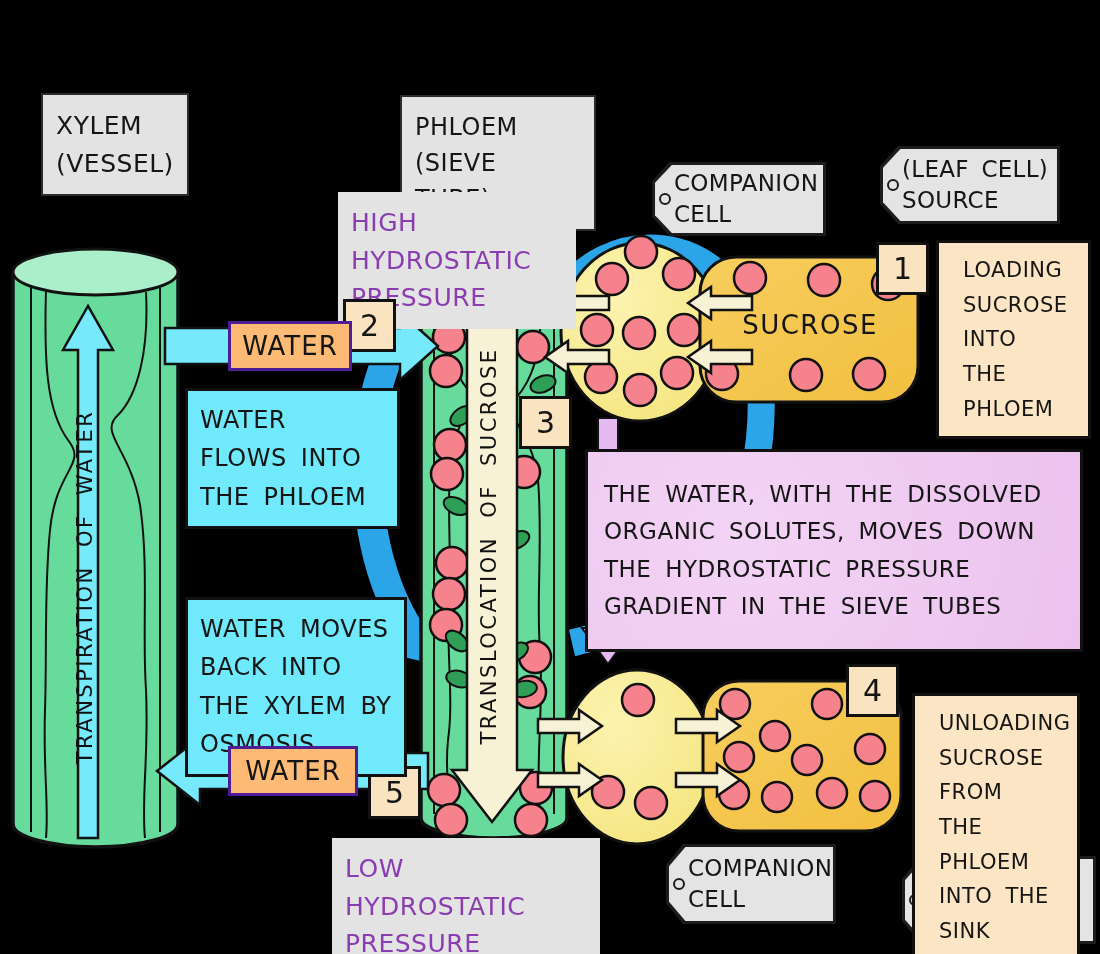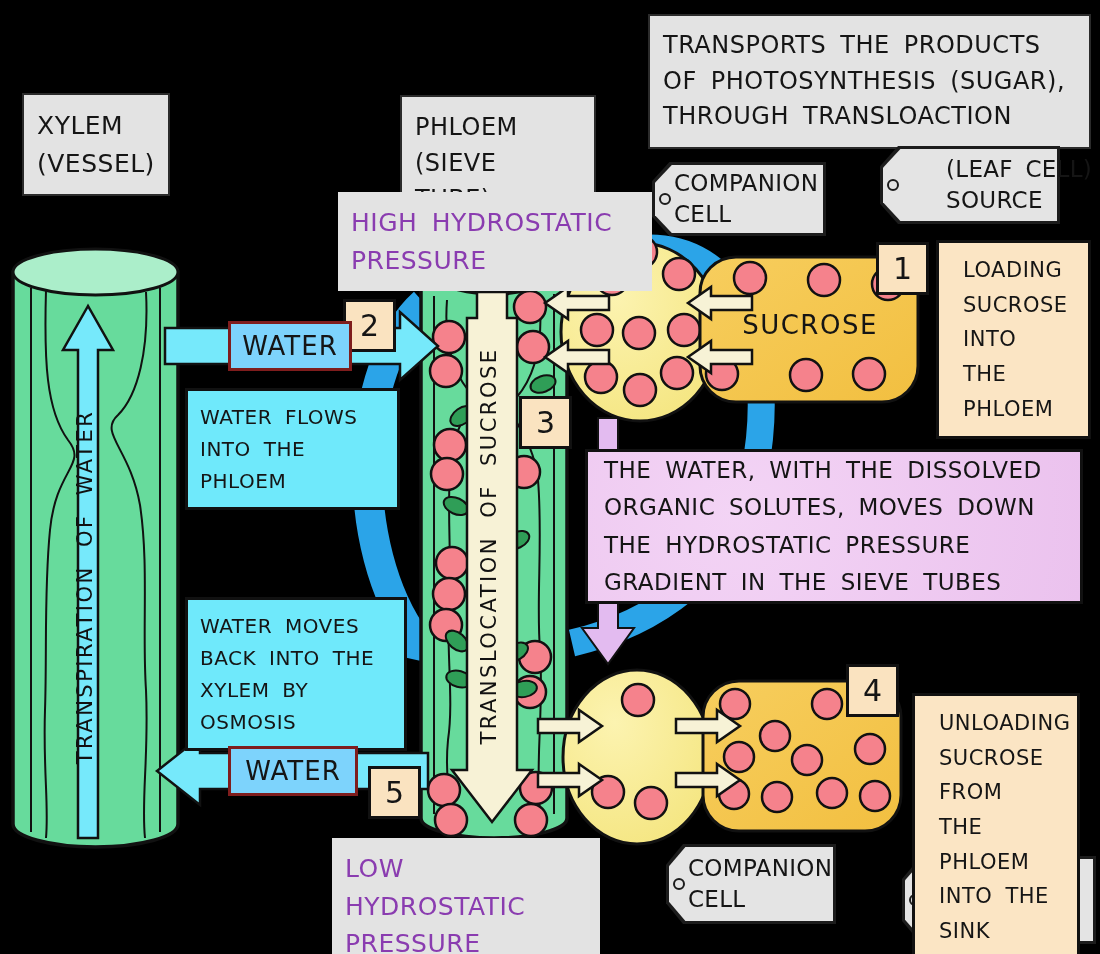--- a/index.html
+++ b/index.html
@@ -4,27 +4,27 @@
 <style>
   html,body{margin:0;padding:0;background:#000;}
   #stage{position:relative;width:1100px;height:954px;background:#000;overflow:hidden;
          font-family:"DejaVu Sans",sans-serif;color:#151515;}
   #art{position:absolute;left:0;top:0;z-index:1;}
   .ov{position:absolute;z-index:2;box-sizing:border-box;}
   .txt{word-spacing:6px;letter-spacing:.5px;line-height:1.5;}
   .gbox{background:#e3e3e3;border:2px solid #2b2b2b;padding:12px 13px;font-size:25px;}
   .noborder{border:none;}
   .purple{color:#8a3cb0;}
-  .cbox{background:#6fe9fb;border:3px solid #111;padding:10px 12px;font-size:20px;line-height:1.6;}
+  .cbox{background:#6fe9fb;border:3px solid #111;padding:10px 12px;font-size:24px;line-height:1.6;}
   .pkbox{background:radial-gradient(circle at 30% 40%,#f3d4f5,#ebc2ee);border:3px solid #111;
-         padding:0 16px;font-size:23px;line-height:1.62;}
+         padding:24px 16px;font-size:23px;line-height:1.62;}
   .stepbox{background:#fbe5c4;border:3px solid #111;padding:10px 24px;font-size:21px;line-height:1.65;}
   .badge{width:53px;height:53px;background:#fae3c0;border:3px solid #111;display:flex;
          align-items:center;justify-content:center;font-size:30px;}
-  .wlabel{background:#7dd3fc;border:3px solid #7f1d1d;display:flex;align-items:center;
+  .wlabel{background:#fdba74;border:3px solid #4c1d95;display:flex;align-items:center;
           justify-content:center;font-size:26px;letter-spacing:1px;word-spacing:6px;}
   .vflow{transform:rotate(-90deg);transform-origin:center;text-align:center;font-size:21px;
          letter-spacing:2.5px;word-spacing:9px;color:#111;white-space:nowrap;height:30px;}
   .tag{position:absolute;}
   .tag-outer{position:absolute;inset:0;background:#1c1c1c;
              clip-path:polygon(10% 0,100% 0,100% 100%,10% 100%,0 74%,0 26%);}
   .tag-inner{position:absolute;inset:3px;background:#e4e4e4;
              clip-path:polygon(10% 0,100% 0,100% 100%,10% 100%,0 74%,0 26%);}
   .tag-hole{position:absolute;left:7px;top:50%;transform:translateY(-50%);width:8px;height:8px;
             border:2.5px solid #1c1c1c;border-radius:50%;background:#e4e4e4;}
@@ -170,42 +170,41 @@
     <polygon points="740,726 717,710 717,719 676,719 676,733 717,733 717,742"></polygon>
     <polygon points="740,780 717,764 717,773 676,773 676,787 717,787 717,796"></polygon>
   </g>
 
   <g fill="#76e9fb" stroke="#111" stroke-width="2.5">
     <polygon points="165,328 400,328 400,312 438,346 400,380 400,364 165,364"></polygon>
     <polygon points="428,753 200,753 200,737 157,771 200,805 200,789 428,789"></polygon>
   </g>
 </svg>
 
-<div class="ov gbox txt" style="left:22px;top:93px;width:148px;">XYLEM (VESSEL)</div>
+<div class="ov gbox txt" style="left:41px;top:93px;width:148px;">XYLEM (VESSEL)</div>
 
 <div class="ov gbox txt" style="left:400px;top:95px;width:196px;font-size:24px;">PHLOEM (SIEVE TUBE)</div>
 
-<div class="ov gbox txt" style="left:648px;top:14px;width:443px;font-size:24px;line-height:1.48;">TRANSPORTS THE PRODUCTS OF PHOTOSYNTHESIS (SUGAR), THROUGH TRANSLOACTION</div>
-
-<div class="ov gbox noborder purple txt" style="left:338px;top:192px;width:314px;">HIGH HYDROSTATIC PRESSURE</div>
+
+<div class="ov gbox noborder purple txt" style="left:338px;top:192px;width:238px;">HIGH HYDROSTATIC PRESSURE</div>
 
 <div class="ov gbox noborder purple txt" style="left:332px;top:838px;width:268px;">LOW HYDROSTATIC PRESSURE</div>
 
 <div class="tag ov" style="left:652px;top:162px;width:174px;height:74px;">
   <div class="tag-outer"></div>
   <div class="tag-inner"></div>
   <span class="tag-hole"></span>
   <div class="tag-text" style="width:145px;">COMPANION CELL</div>
 </div>
 
 <div class="tag ov" style="left:880px;top:146px;width:180px;height:78px;">
   <div class="tag-outer"></div>
   <div class="tag-inner"></div>
   <span class="tag-hole"></span>
-  <div class="tag-text" style="width:152px;margin-left:44px;">(LEAF CELL) SOURCE</div>
+  <div class="tag-text" style="width:152px;">(LEAF CELL) SOURCE</div>
 </div>
 
 <div class="tag ov" style="left:666px;top:844px;width:170px;height:80px;">
   <div class="tag-outer"></div>
   <div class="tag-inner"></div>
   <span class="tag-hole"></span>
   <div class="tag-text" style="width:142px;">COMPANION CELL</div>
 </div>
 
 <div class="tag ov" style="left:902px;top:856px;width:194px;height:88px;">

